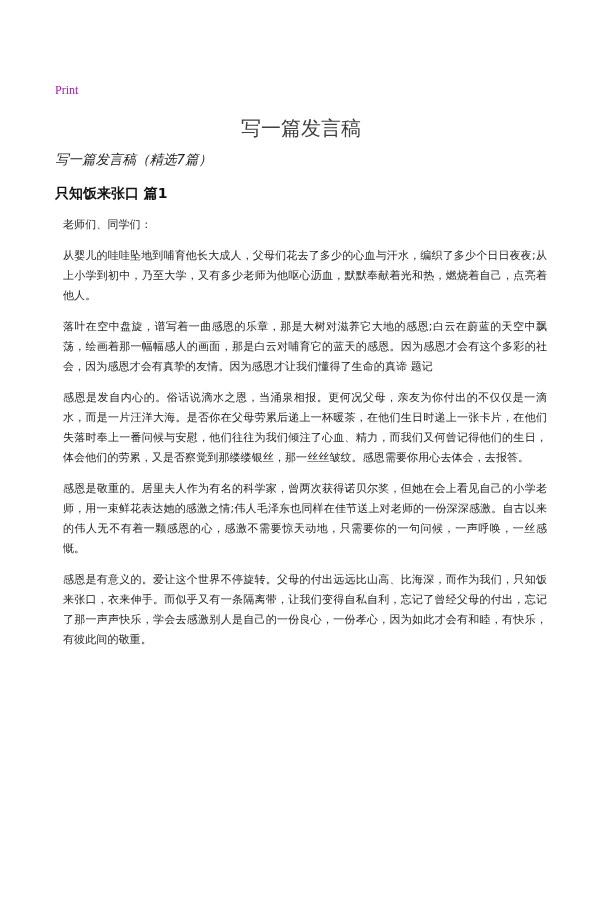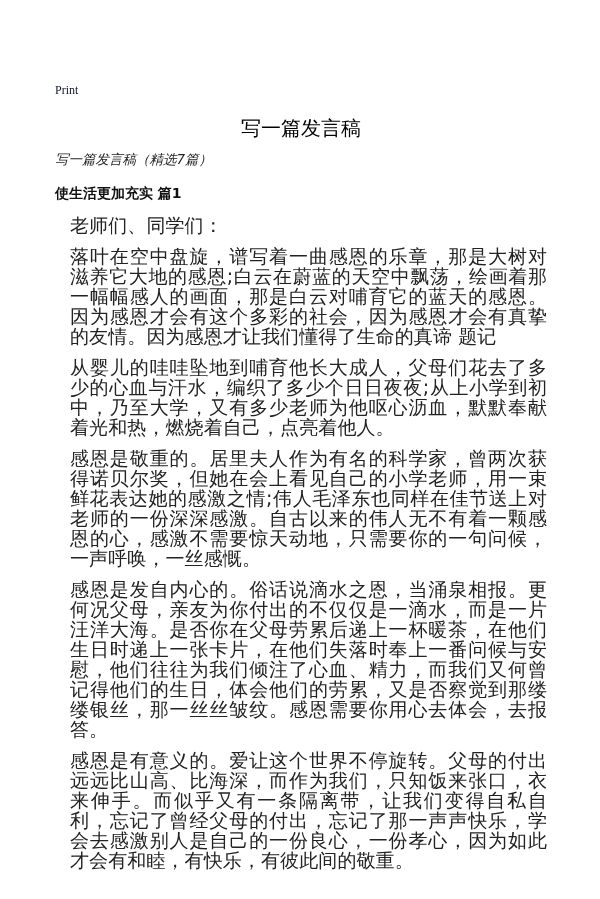--- a/index.html
+++ b/index.html
@@ -5,54 +5,54 @@
     html, body { margin: 0; padding: 0; background: #ffffff; }
     body {
       width: 600px; height: 899px; overflow: hidden; position: relative;
       font-family: "DejaVu Sans", "Liberation Sans", sans-serif;
       color: #1a1a1a;
     }
     .page { position: absolute; left: 55px; top: 0; width: 492px; }
     .print-link {
       position: absolute; top: 83px; left: 0;
       font-family: "Liberation Serif", "DejaVu Serif", serif;
-      font-size: 12px; color: #0f172a; text-decoration: none; cursor: pointer;
+      font-size: 12px; color: #a21caf; text-decoration: none; cursor: pointer;
     }
     .doc-title {
       position: absolute; top: 115px; left: 0; width: 492px;
-      text-align: center; font-size: 20px; font-weight: normal; margin: 0; color: #000000;
+      text-align: center; font-size: 20px; font-weight: normal; margin: 0; color: #404040;
     }
     .subtitle {
       position: absolute; top: 151px; left: 0;
       font-size: 13.5px; color: #222; margin: 0; font-style: italic;
     }
     .flow { position: absolute; top: 183px; left: 0; width: 492px; }
     .section-heading {
       font-size: 14px; font-weight: bold; margin: 0 0 12px 0; color: #111; line-height: 20px;
     }
     .para {
-      font-size: 19px; line-height: 20px; margin: 0 0 11px 15px; color: #222;
+      font-size: 11px; line-height: 20px; margin: 0 0 11px 8px; color: #222;
       text-align: justify; letter-spacing: 0.1px;
     }
     .para.short { margin-bottom: 11px; }
   </style>
 </head>
 <body>
 
 <div class="page">
   <a class="print-link">Print</a>
 
   <h1 class="doc-title">写一篇发言稿</h1>
 
   <p class="subtitle">写一篇发言稿（精选7篇）</p>
 
   <div class="flow">
-    <h2 class="section-heading">使生活更加充实 篇1</h2>
+    <h2 class="section-heading">只知饭来张口 篇1</h2>
 
     <p class="para short">老师们、同学们：</p>
+    <p class="para">从婴儿的哇哇坠地到哺育他长大成人，父母们花去了多少的心血与汗水，编织了多少个日日夜夜;从上小学到初中，乃至大学，又有多少老师为他呕心沥血，默默奉献着光和热，燃烧着自己，点亮着他人。</p>
     <p class="para">落叶在空中盘旋，谱写着一曲感恩的乐章，那是大树对滋养它大地的感恩;白云在蔚蓝的天空中飘荡，绘画着那一幅幅感人的画面，那是白云对哺育它的蓝天的感恩。因为感恩才会有这个多彩的社会，因为感恩才会有真挚的友情。因为感恩才让我们懂得了生命的真谛 题记</p>
-    <p class="para">从婴儿的哇哇坠地到哺育他长大成人，父母们花去了多少的心血与汗水，编织了多少个日日夜夜;从上小学到初中，乃至大学，又有多少老师为他呕心沥血，默默奉献着光和热，燃烧着自己，点亮着他人。</p>
+    <p class="para">感恩是发自内心的。俗话说滴水之恩，当涌泉相报。更何况父母，亲友为你付出的不仅仅是一滴水，而是一片汪洋大海。是否你在父母劳累后递上一杯暖茶，在他们生日时递上一张卡片，在他们失落时奉上一番问候与安慰，他们往往为我们倾注了心血、精力，而我们又何曾记得他们的生日，体会他们的劳累，又是否察觉到那缕缕银丝，那一丝丝皱纹。感恩需要你用心去体会，去报答。</p>
     <p class="para">感恩是敬重的。居里夫人作为有名的科学家，曾两次获得诺贝尔奖，但她在会上看见自己的小学老师，用一束鲜花表达她的感激之情;伟人毛泽东也同样在佳节送上对老师的一份深深感激。自古以来的伟人无不有着一颗感恩的心，感激不需要惊天动地，只需要你的一句问候，一声呼唤，一丝感慨。</p>
-    <p class="para">感恩是发自内心的。俗话说滴水之恩，当涌泉相报。更何况父母，亲友为你付出的不仅仅是一滴水，而是一片汪洋大海。是否你在父母劳累后递上一杯暖茶，在他们生日时递上一张卡片，在他们失落时奉上一番问候与安慰，他们往往为我们倾注了心血、精力，而我们又何曾记得他们的生日，体会他们的劳累，又是否察觉到那缕缕银丝，那一丝丝皱纹。感恩需要你用心去体会，去报答。</p>
     <p class="para">感恩是有意义的。爱让这个世界不停旋转。父母的付出远远比山高、比海深，而作为我们，只知饭来张口，衣来伸手。而似乎又有一条隔离带，让我们变得自私自利，忘记了曾经父母的付出，忘记了那一声声快乐，学会去感激别人是自己的一份良心，一份孝心，因为如此才会有和睦，有快乐，有彼此间的敬重。</p>
 
   </div>
 </div>
 
 </body></html>

